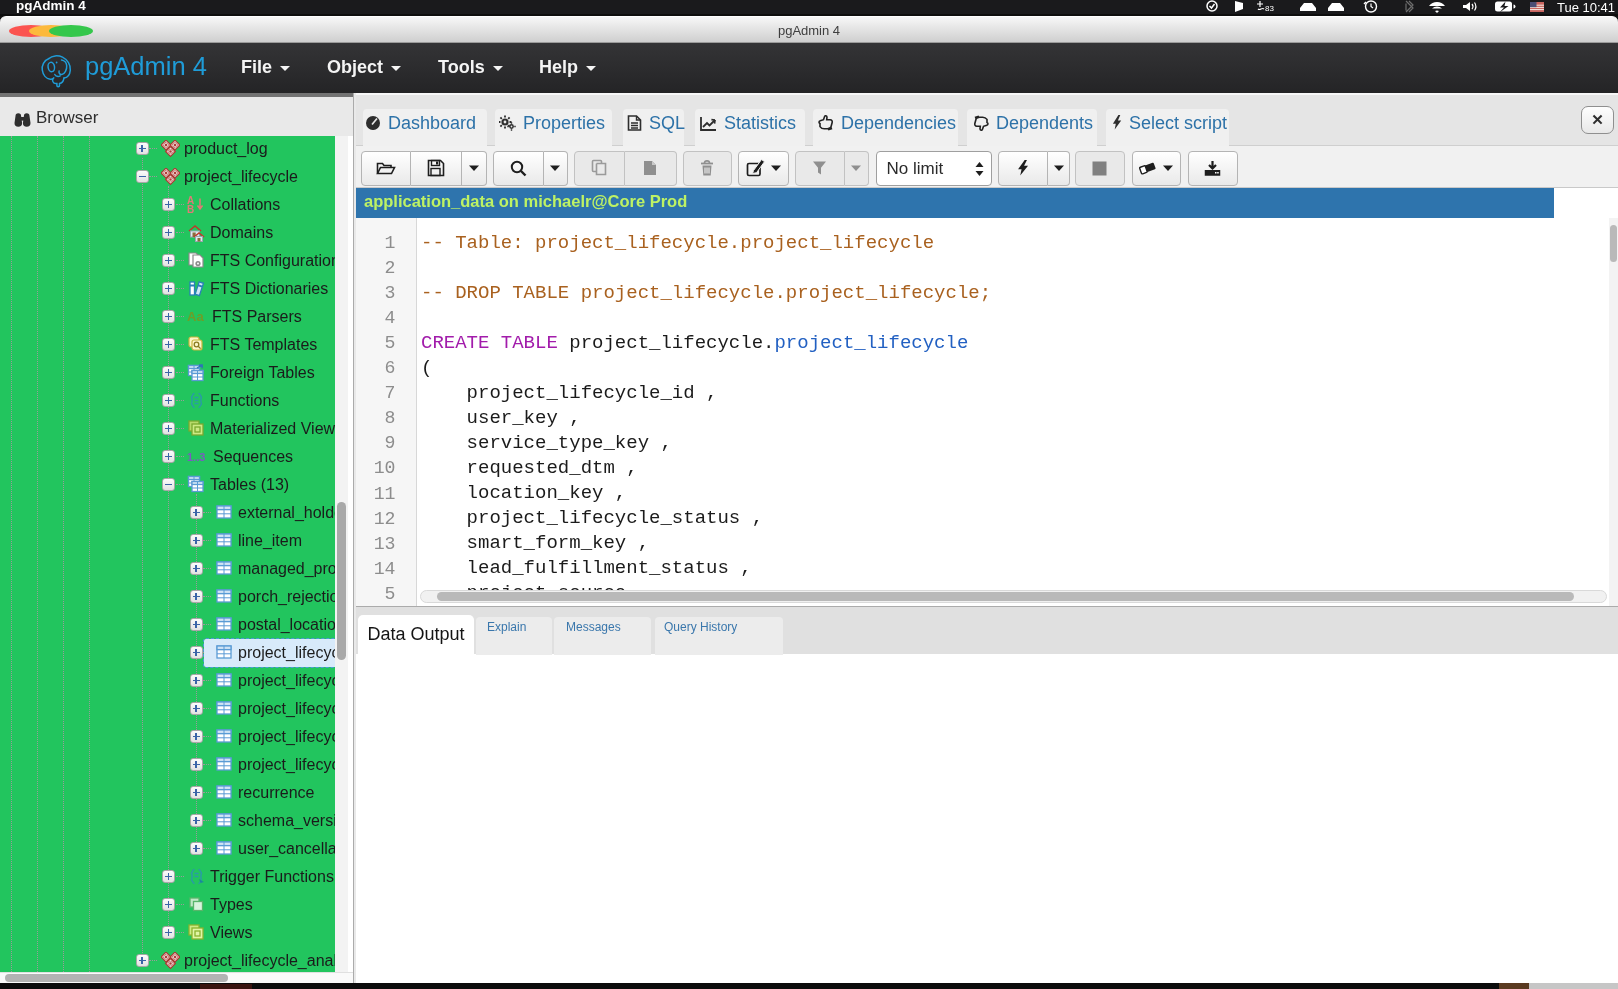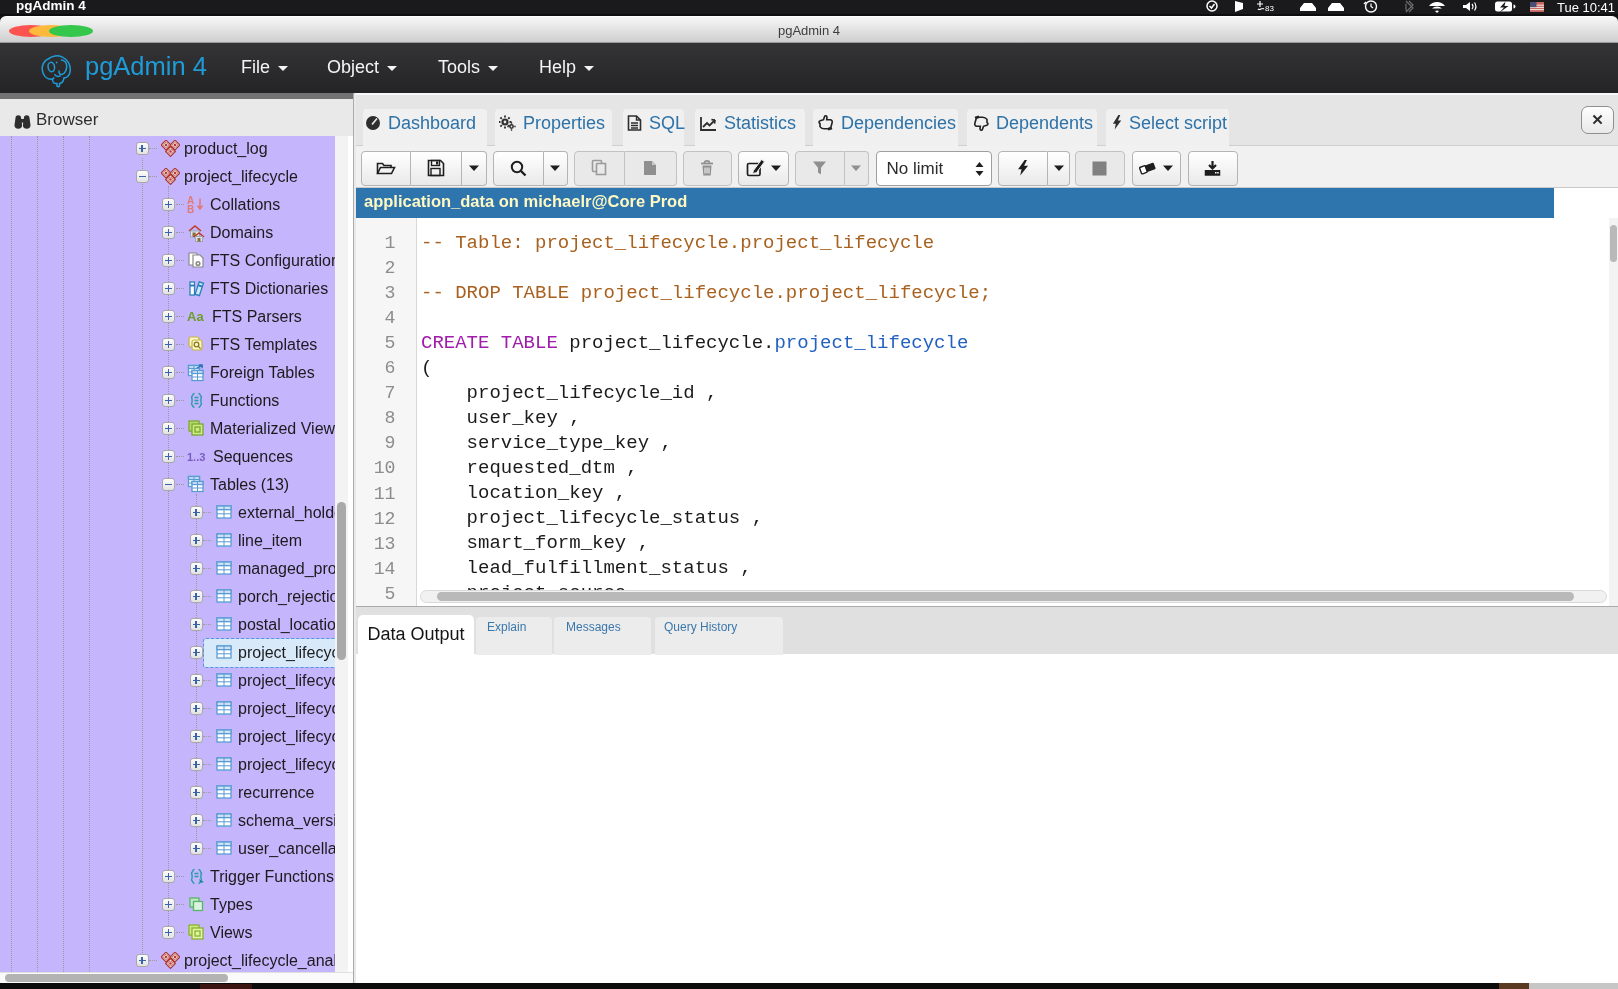--- a/index.html
+++ b/index.html
@@ -13,31 +13,31 @@
 
   #titlebar { left:0; top:16px; width:1618px; height:27px; background:linear-gradient(#f7f7f7,#cfcfcf); border-radius:6px 6px 0 0; border-bottom:1px solid #9b9b9b; border-top:1px solid #fff; }
   #titlebar .title { position:absolute; left:0; right:0; top:6px; text-align:center; font-size:13px; color:#3e3e3e; }
   .tl { position:absolute; top:25px; width:12px; height:12px; border-radius:50%; }
   #tl-r { left:9px;  background:#fb5450; }
   #tl-y { left:29px; background:#fcb93c; }
   #tl-g { left:49px; background:#35c74b; }
 
   #appheader { left:0; top:43px; width:1618px; height:50px; background:linear-gradient(#343436,#242426); }
   #appheader .brand { position:absolute; left:85px; top:9px; font-size:25.5px; font-weight:500; color:#1f9cd8; }
-  .menuitem { position:absolute; top:14px; color:#f4f4f4; font-size:18px; font-weight:400; }
+  .menuitem { position:absolute; top:14px; color:#f4f4f4; font-size:18px; font-weight:700; }
   .menuitem .caret { display:inline-block; width:0; height:0; border-left:5px solid transparent; border-right:5px solid transparent; border-top:5px solid #f4f4f4; margin-left:8px; vertical-align:2px; }
 
   #browserpanel { left:0; top:93px; width:353px; height:890px; background:#fff; overflow:hidden; }
   #divider { left:353px; top:93px; width:3px; height:890px; background:#e9e9e9; border-left:1px solid #ababab; }
   #mainarea { left:356px; top:93px; width:1262px; height:890px; background:#fff; overflow:hidden; }
 
-  #bheader { position:absolute; left:0; top:0; width:353px; height:43px; background:#e9e9e9; border-top:6px solid #737373; }
+  #bheader { position:absolute; left:0; top:0; width:353px; height:43px; background:#e9e9e9; border-top:4px solid #737373; }
   #bheader .txt { position:absolute; left:36px; top:11px; font-size:17px; color:#2e2e2e; }
 
-  #tree { position:absolute; left:0; top:43px; width:353px; height:836px; background:#c4b5fd; overflow:hidden; }
+  #tree { position:absolute; left:0; top:43px; width:353px; height:836px; background:#22c55e; overflow:hidden; }
   .guide { position:absolute; width:0; border-left:1px dotted #9a9a9a; }
   .trow { position:absolute; height:28px; display:flex; align-items:center; font-size:16px; color:#1b1b1b; white-space:nowrap; }
   .trow.sel { background:#d8eafa; outline:1px dashed #4b9bd7; border-radius:2px; width:144px; overflow:hidden; }
   .pm { position:absolute; width:13px; height:13px; background:linear-gradient(#fcfcfc,#e2e2e2); border:1px solid #a8a8a8; border-radius:3px; }
   .pm:before { content:""; position:absolute; left:2px; top:4.7px; width:7px; height:1.6px; background:#3b64a8; }
   .pm.plus:after { content:""; position:absolute; left:4.7px; top:2px; width:1.6px; height:7px; background:#3b64a8; }
   .trow svg { margin-right:4px; flex:none; }
   #vscroll-tree { position:absolute; left:335px; top:43px; width:13px; height:836px; background:#f3f3f3; }
   #vscroll-tree .thumb { position:absolute; left:2px; top:366px; width:9px; height:158px; background:#a9a9a9; border-radius:5px; }
   #hscroll-tree { position:absolute; left:0; top:879px; width:353px; height:11px; background:#fafafa; border-top:1px solid #e0e0e0; }
@@ -48,21 +48,21 @@
   .toptab { position:absolute; top:17.5px; font-size:18px; color:#2d72a8; white-space:nowrap; }
   .toptab svg { vertical-align:-2px; margin-right:7px; }
   #activetab { position:absolute; left:879px; top:10px; width:156px; height:43px; background:#fff; border:1px solid #c8c8c8; border-bottom:none; border-radius:5px 5px 0 0; font-size:18px; color:#1c1c1c; padding-top:9px; padding-left:11px; white-space:nowrap; }
   #activetab svg { vertical-align:-2px; margin-right:7px; }
   #closebtn { position:absolute; left:1225px; top:11px; width:33px; height:28px; background:linear-gradient(#fefefe,#e8e8e8); border:1px solid #8f8f8f; border-radius:7px; color:#2e2e2e; font-size:15px; font-weight:bold; text-align:center; line-height:26px; }
 
   #toolbar { position:absolute; left:0; top:53px; width:1262px; height:42px; background:#f1f1f1; border-bottom:1px solid #c9c9c9; }
   .btn { display:flex; align-items:center; justify-content:center; height:35px; background:linear-gradient(#ffffff,#e9e9e9); border:1px solid #b4b4b4; }
   .btn.dis { background:#e9e9e9; border-color:#c2c2c2; }
 
-  #bluebar { position:absolute; left:0; top:95px; width:1198px; height:30px; background:#2e74ad; color:#fef9c3; font-size:16.5px; font-weight:600; padding-left:8px; padding-top:4px; }
+  #bluebar { position:absolute; left:0; top:95px; width:1198px; height:30px; background:#2e74ad; color:#bef264; font-size:16.5px; font-weight:600; padding-left:8px; padding-top:4px; }
 
   #editor { position:absolute; left:0; top:125px; width:1262px; height:388px; background:#fff; overflow:hidden; }
   #gutter { position:absolute; left:0; top:0; width:60.5px; height:388px; background:#f6f6f6; border-right:1px solid #d8d8d8; }
   .lnum { position:absolute; right:20px; width:40px; text-align:right; font-family:"Liberation Mono", monospace; font-size:18.2px; color:#8d8d8d; }
   #code { position:absolute; left:65px; top:12.8px; font-family:Liberation Mono, monospace; font-size:19px; line-height:25.05px; color:#1b1b1b; white-space:pre; }
   .cm { color:#a9611f; } .kw { color:#a21cab; } .bl { color:#2260c2; }
   #hscroll-ed { position:absolute; left:64px; top:372px; width:1187px; height:13px; background:#f1f1f1; border:1px solid #d9d9d9; border-radius:7px; }
   #hscroll-ed .thumb { position:absolute; left:16px; top:1px; width:1137px; height:9px; background:#b9b9b9; border-radius:5px; }
   #vscroll-ed { position:absolute; left:1253px; top:0; width:9px; height:388px; background:#f3f3f3; }
   #vscroll-ed .thumb { position:absolute; left:1px; top:7px; width:7px; height:37px; background:#b9b9b9; border-radius:4px; }

